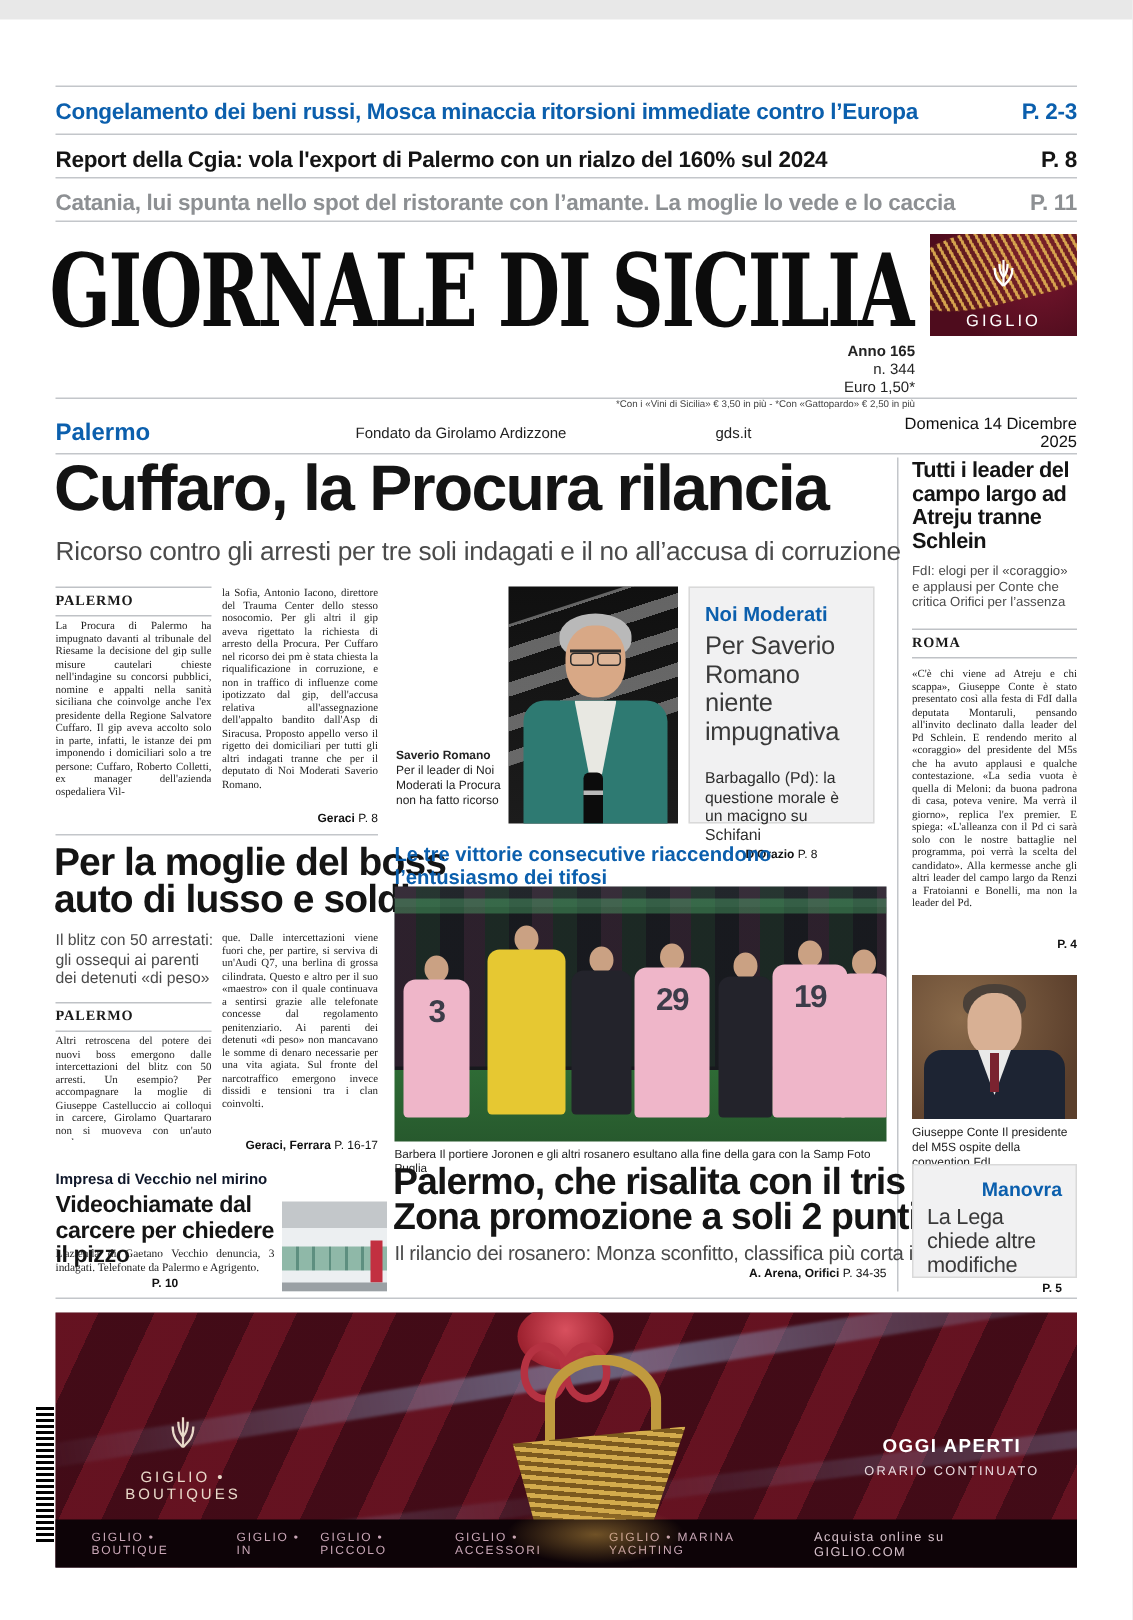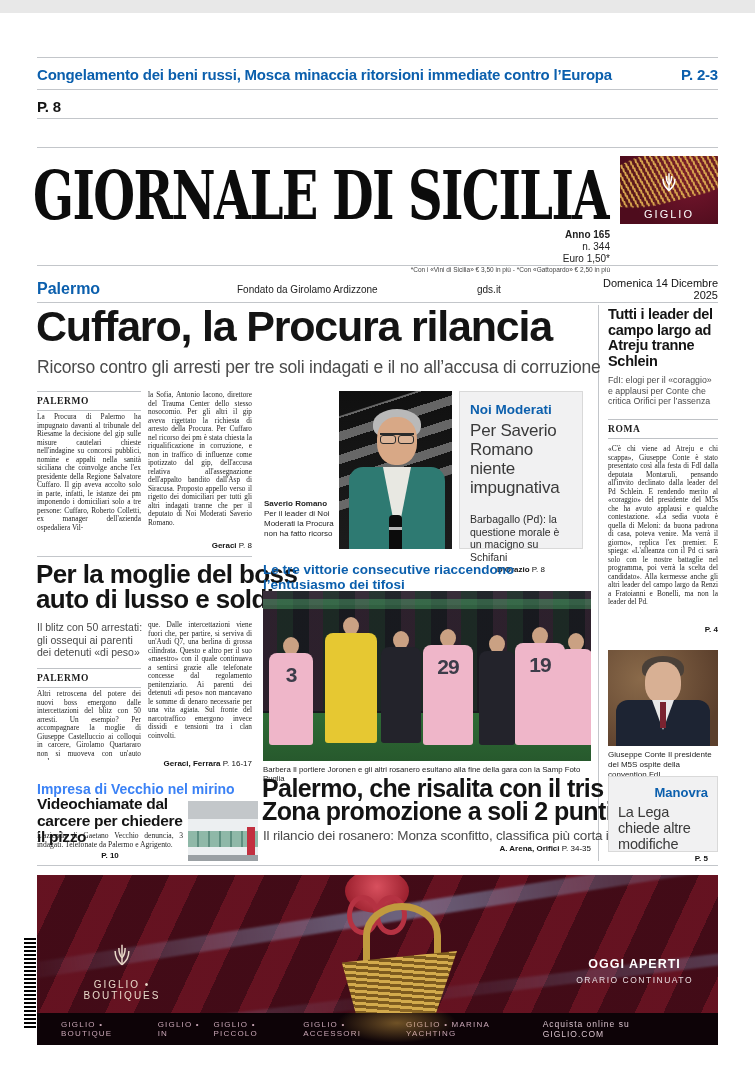--- a/index.html
+++ b/index.html
@@ -74,21 +74,21 @@
   .graybox .kick{color:#0b5fad;font-weight:bold;}
   .graybox .title{color:#3a3a3a;letter-spacing:-0.2px;}
   .graybox .note{color:#2d2d2d;}
 
   
   .boss-headline{position:absolute;left:36px;top:549px;font-size:26px;line-height:25px;font-weight:bold;
                  letter-spacing:-0.6px;color:#141414;}
   .boss-subhead{position:absolute;left:37px;top:608px;width:106px;font-size:10.5px;line-height:12.5px;color:#4a4a4a;}
 
   
-  .pizzo-kick{position:absolute;left:37px;top:768px;font-size:14px;font-weight:bold;color:#3b82f6;}
+  .pizzo-kick{position:absolute;left:37px;top:768px;font-size:10px;font-weight:bold;color:#0f172a;}
   .pizzo-head{position:absolute;left:37px;top:783px;width:150px;font-size:15.5px;line-height:16.5px;
               font-weight:bold;color:#141414;letter-spacing:-0.3px;}
   .pizzo-body{position:absolute;left:37px;top:818px;width:146px;font-family:"Liberation Serif",serif;
               font-size:7.6px;line-height:9px;text-align:justify;color:#1d1d1d;}
   .pizzo-pg{position:absolute;left:37px;top:838px;width:146px;text-align:center;font-size:8px;font-weight:bold;}
   .ph-store{background:linear-gradient(#c3c7ca 0 30%,#eceff1 30% 100%);}
   .ph-store .glass{position:absolute;left:0;right:0;top:30px;height:16px;
       background:repeating-linear-gradient(90deg,#8fb8a8 0 9px,#5e8f80 9px 11px);}
   .ph-store .kiosk{position:absolute;right:3px;top:26px;width:8px;height:28px;background:#c23040;}
   .ph-store .ground{position:absolute;left:0;right:0;bottom:0;height:6px;background:#9aa0a4;}
@@ -167,23 +167,28 @@
 
 <div class="page">
 
   <div class="hairline" style="left:37px;top:44px;width:681px;"></div>
   <div class="strip blue" style="top:47px;">
     <span>Congelamento dei beni russi, Mosca minaccia ritorsioni immediate contro l’Europa</span>
     <span class="pg">P. 2-3</span>
   </div>
   <div class="hairline" style="left:37px;top:76px;width:681px;"></div>
   <div class="strip black" style="top:79px;">
+    <span>Report della Cgia: vola l'export di Palermo con un rialzo del 160% sul 2024</span>
     <span class="pg">P. 8</span>
   </div>
   <div class="hairline" style="left:37px;top:105px;width:681px;"></div>
+  <div class="strip gray" style="top:108px;">
+    <span>Catania, lui spunta nello spot del ristorante con l’amante. La moglie lo vede e lo caccia</span>
+    <span class="pg">P. 11</span>
+  </div>
   <div class="hairline" style="left:37px;top:134px;width:681px;"></div>
 
   <div class="masthead">GIORNALE DI SICILIA</div>
   <div class="giglio-topad">
     <div class="garland"></div>
     <svg width="26" height="26" viewBox="0 0 24 24">
       <g fill="none" stroke="#fff" stroke-width="1.4">
         <path d="M12 3v16"></path>
           <path d="M6.5 8c0 6 2.5 8 5.5 11"></path>
           <path d="M17.5 8c0 6-2.5 8-5.5 11"></path>

